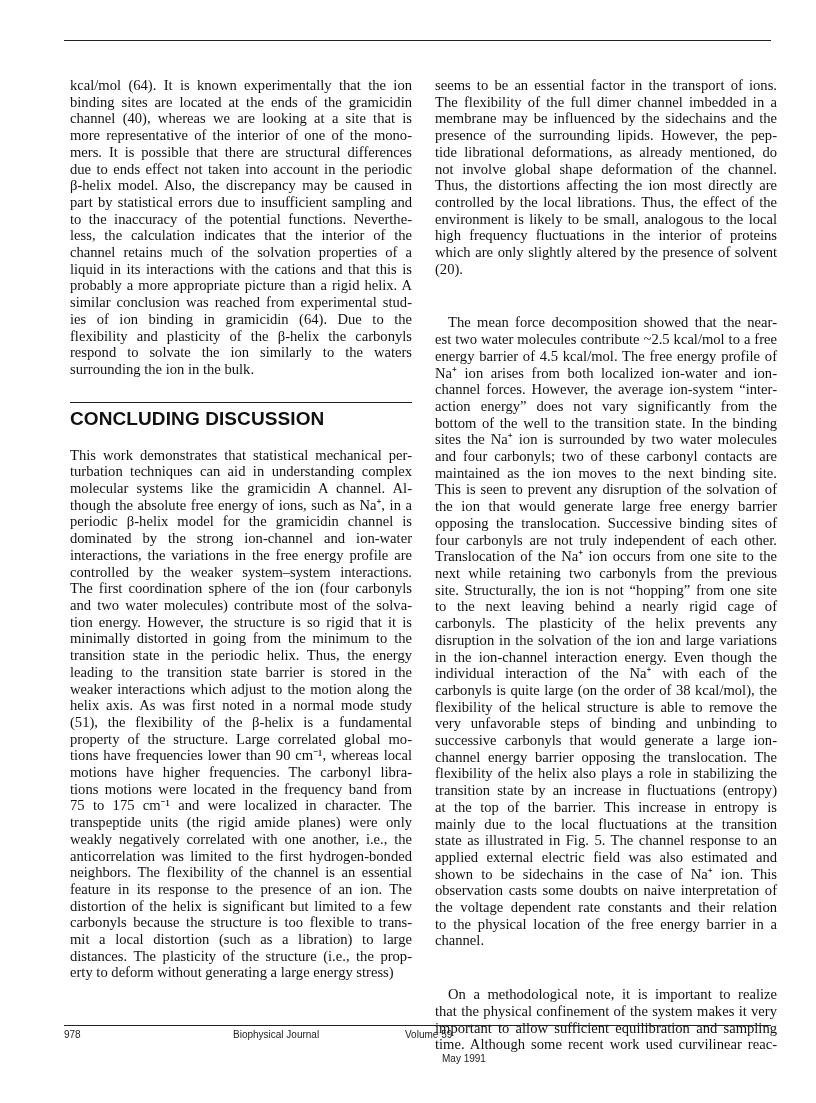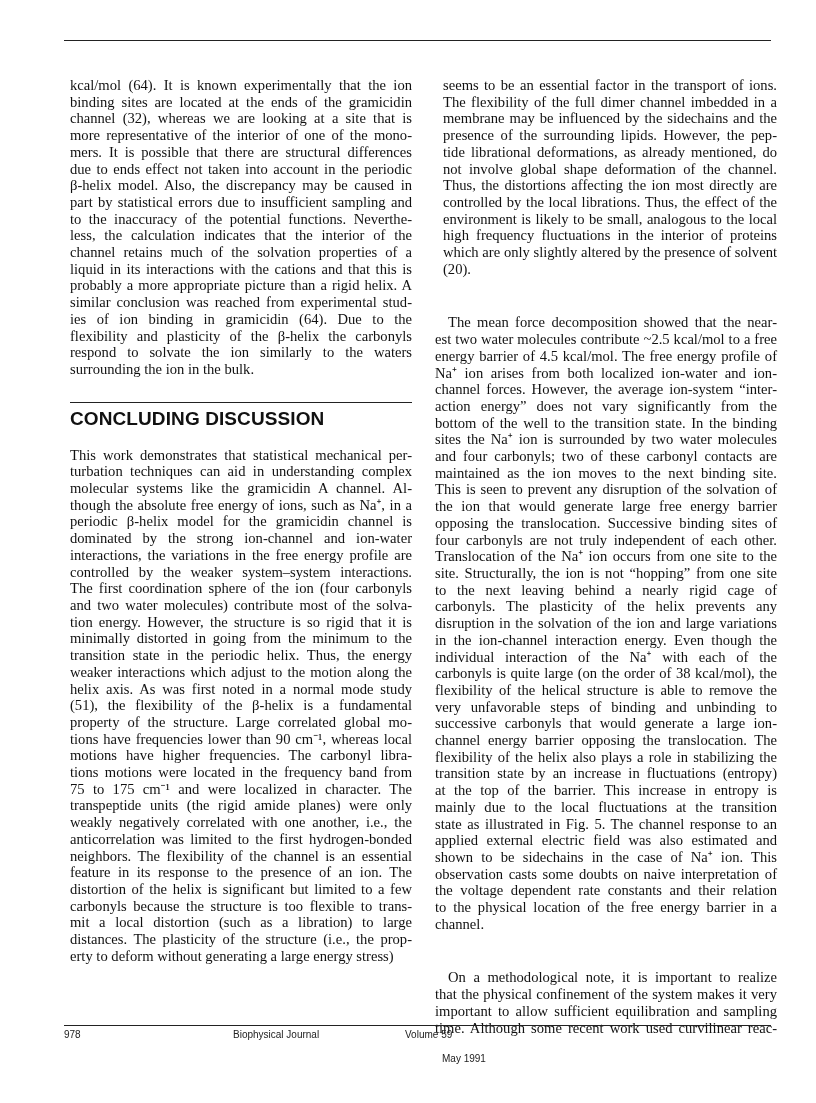--- a/index.html
+++ b/index.html
@@ -23,21 +23,21 @@
 </style>
 </head>
 <body>
 
 <div class="top-rule"></div>
 
 <div class="col col-left">
   <p style="text-indent: 0px;">
       <span class="line">kcal/mol (64). It is known experimentally that the ion</span>
       <span class="line">binding sites are located at the ends of the gramicidin</span>
-      <span class="line">channel (32), whereas we are looking at a site that is</span>
+      <span class="line">channel (40), whereas we are looking at a site that is</span>
       <span class="line">more representative of the interior of one of the mono-</span>
       <span class="line">mers. It is possible that there are structural differences</span>
       <span class="line">due to ends effect not taken into account in the periodic</span>
       <span class="line">β-helix model. Also, the discrepancy may be caused in</span>
       <span class="line">part by statistical errors due to insufficient sampling and</span>
       <span class="line">to the inaccuracy of the potential functions. Neverthe-</span>
       <span class="line">less, the calculation indicates that the interior of the</span>
       <span class="line">channel retains much of the solvation properties of a</span>
       <span class="line">liquid in its interactions with the cations and that this is</span>
       <span class="line">probably a more appropriate picture than a rigid helix. A</span>
@@ -56,20 +56,21 @@
       <span class="line">though the absolute free energy of ions, such as Na⁺, in a</span>
       <span class="line">periodic β-helix model for the gramicidin channel is</span>
       <span class="line">dominated by the strong ion-channel and ion-water</span>
       <span class="line">interactions, the variations in the free energy profile are</span>
       <span class="line">controlled by the weaker system–system interactions.</span>
       <span class="line">The first coordination sphere of the ion (four carbonyls</span>
       <span class="line">and two water molecules) contribute most of the solva-</span>
       <span class="line">tion energy. However, the structure is so rigid that it is</span>
       <span class="line">minimally distorted in going from the minimum to the</span>
       <span class="line">transition state in the periodic helix. Thus, the energy</span>
+      <span class="line">leading to the transition state barrier is stored in the</span>
       <span class="line">weaker interactions which adjust to the motion along the</span>
       <span class="line">helix axis. As was first noted in a normal mode study</span>
       <span class="line">(51), the flexibility of the β-helix is a fundamental</span>
       <span class="line">property of the structure. Large correlated global mo-</span>
       <span class="line">tions have frequencies lower than 90 cm⁻¹, whereas local</span>
       <span class="line">motions have higher frequencies. The carbonyl libra-</span>
       <span class="line">tions motions were located in the frequency band from</span>
       <span class="line">75 to 175 cm⁻¹ and were localized in character. The</span>
       <span class="line">transpeptide units (the rigid amide planes) were only</span>
       <span class="line">weakly negatively correlated with one another, i.e., the</span>
@@ -78,21 +79,21 @@
       <span class="line">feature in its response to the presence of an ion. The</span>
       <span class="line">distortion of the helix is significant but limited to a few</span>
       <span class="line">carbonyls because the structure is too flexible to trans-</span>
       <span class="line">mit a local distortion (such as a libration) to large</span>
       <span class="line">distances. The plasticity of the structure (i.e., the prop-</span>
       <span class="line last">erty to deform without generating a large energy stress)</span>
     </p>
 </div>
 
 <div class="col col-right">
-  <p style="text-indent: 0px; margin-left: 8px;">
+  <p style="text-indent: 0px;">
       <span class="line">seems to be an essential factor in the transport of ions.</span>
       <span class="line">The flexibility of the full dimer channel imbedded in a</span>
       <span class="line">membrane may be influenced by the sidechains and the</span>
       <span class="line">presence of the surrounding lipids. However, the pep-</span>
       <span class="line">tide librational deformations, as already mentioned, do</span>
       <span class="line">not involve global shape deformation of the channel.</span>
       <span class="line">Thus, the distortions affecting the ion most directly are</span>
       <span class="line">controlled by the local librations. Thus, the effect of the</span>
       <span class="line">environment is likely to be small, analogous to the local</span>
       <span class="line">high frequency fluctuations in the interior of proteins</span>
@@ -108,20 +109,21 @@
       <span class="line">action energy” does not vary significantly from the</span>
       <span class="line">bottom of the well to the transition state. In the binding</span>
       <span class="line">sites the Na⁺ ion is surrounded by two water molecules</span>
       <span class="line">and four carbonyls; two of these carbonyl contacts are</span>
       <span class="line">maintained as the ion moves to the next binding site.</span>
       <span class="line">This is seen to prevent any disruption of the solvation of</span>
       <span class="line">the ion that would generate large free energy barrier</span>
       <span class="line">opposing the translocation. Successive binding sites of</span>
       <span class="line">four carbonyls are not truly independent of each other.</span>
       <span class="line">Translocation of the Na⁺ ion occurs from one site to the</span>
+      <span class="line">next while retaining two carbonyls from the previous</span>
       <span class="line">site. Structurally, the ion is not “hopping” from one site</span>
       <span class="line">to the next leaving behind a nearly rigid cage of</span>
       <span class="line">carbonyls. The plasticity of the helix prevents any</span>
       <span class="line">disruption in the solvation of the ion and large variations</span>
       <span class="line">in the ion-channel interaction energy. Even though the</span>
       <span class="line">individual interaction of the Na⁺ with each of the</span>
       <span class="line">carbonyls is quite large (on the order of 38 kcal/mol), the</span>
       <span class="line">flexibility of the helical structure is able to remove the</span>
       <span class="line">very unfavorable steps of binding and unbinding to</span>
       <span class="line">successive carbonyls that would generate a large ion-</span>

